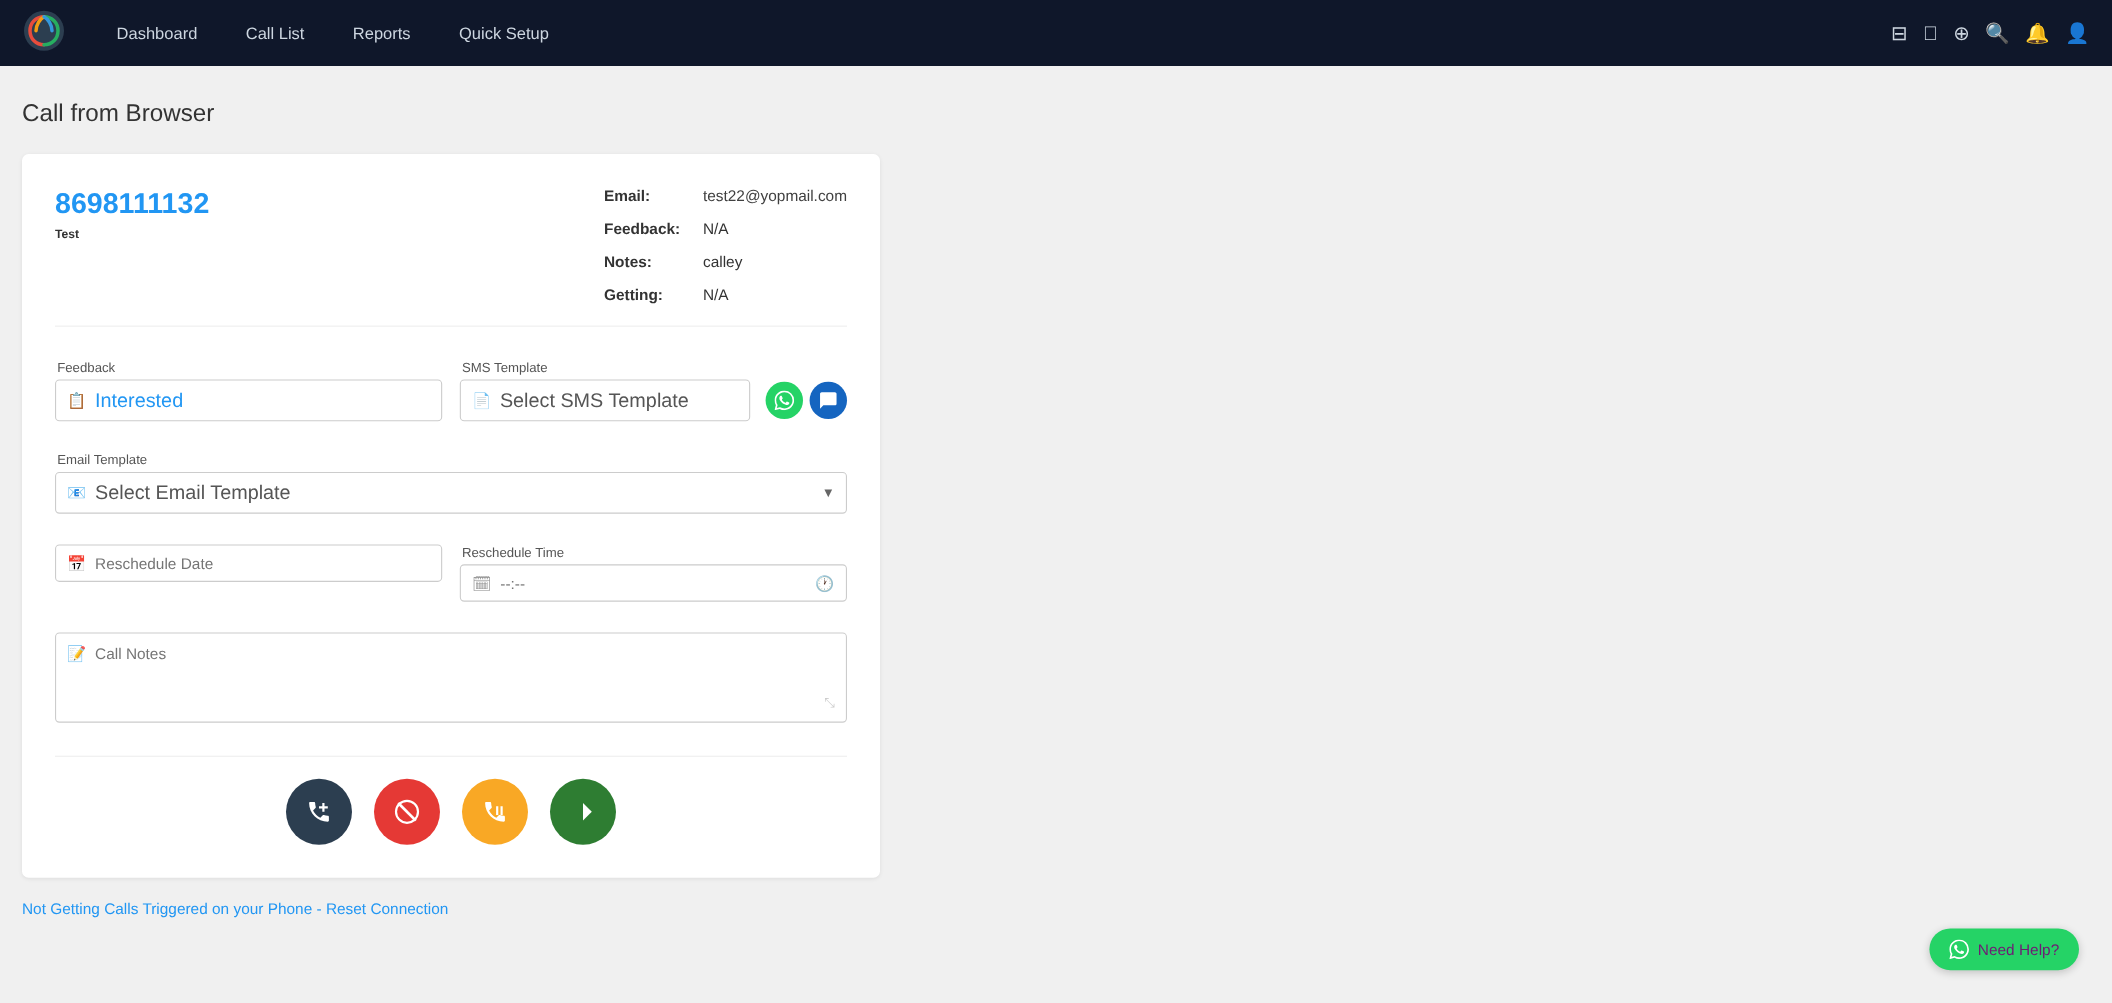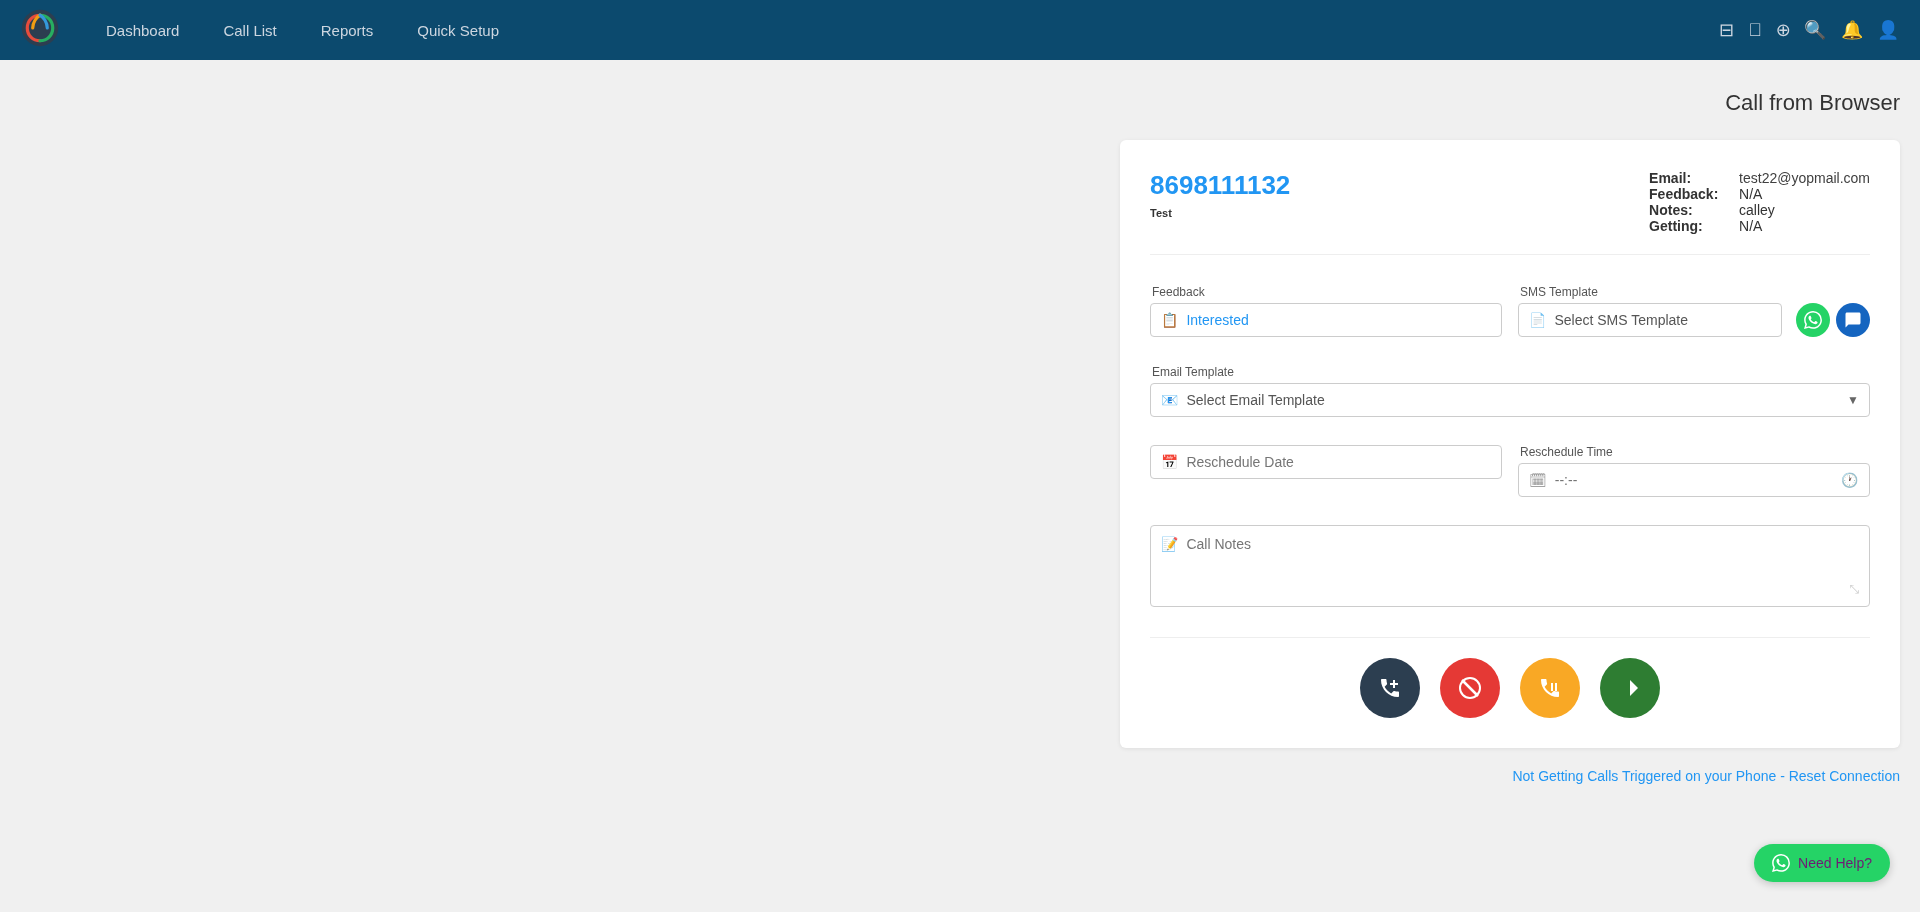--- a/index.html
+++ b/index.html
@@ -1,20 +1,20 @@
 <!DOCTYPE html>
 <html><head>
   <meta charset="utf-8">
   <style>
     * { box-sizing: border-box; margin: 0; padding: 0; }
     body { font-family: Arial, sans-serif; background: #f0f0f0; min-height: 912px; }
 
     
     nav {
-      background: #0c4a6e;
+      background: #0f172a;
       display: flex;
       align-items: center;
       padding: 0 20px;
       height: 60px;
       position: relative;
     }
     .nav-logo {
       width: 44px; height: 44px; margin-right: 20px;
       flex-shrink: 0;
     }
@@ -32,21 +32,21 @@
       display: flex; align-items: center; gap: 14px; margin-left: auto;
     }
     .nav-icon {
       color: #cdd6e0; font-size: 18px; cursor: pointer;
     }
 
     
     .main-content {
       display: flex;
       flex-direction: column;
-      align-items: flex-end;
+      align-items: flex-start;
       padding: 30px 20px 20px;
     }
     .page-title {
       font-size: 22px;
       color: #333;
       margin-bottom: 24px;
       font-weight: 400;
     }
 
     
@@ -75,21 +75,21 @@
       margin-bottom: 6px;
     }
     .contact-name {
       font-size: 11px;
       color: #333;
       font-weight: 600;
     }
     .contact-right {
       display: flex;
       flex-direction: column;
-      gap: 0;
+      gap: 14px;
     }
     .info-row {
       display: flex;
       gap: 10px;
       font-size: 14px;
     }
     .info-label {
       font-weight: bold;
       color: #333;
       min-width: 80px;
@@ -135,21 +135,21 @@
     .field-icon {
       color: #888;
       margin-right: 8px;
       font-size: 14px;
       flex-shrink: 0;
     }
     .form-select {
       border: none;
       outline: none;
       width: 100%;
-      font-size: 14px;
+      font-size: 18px;
       color: #555;
       background: transparent;
       cursor: pointer;
       appearance: none;
       -webkit-appearance: none;
     }
     .form-select.has-value {
       color: #2196f3;
     }
     .select-arrow {

